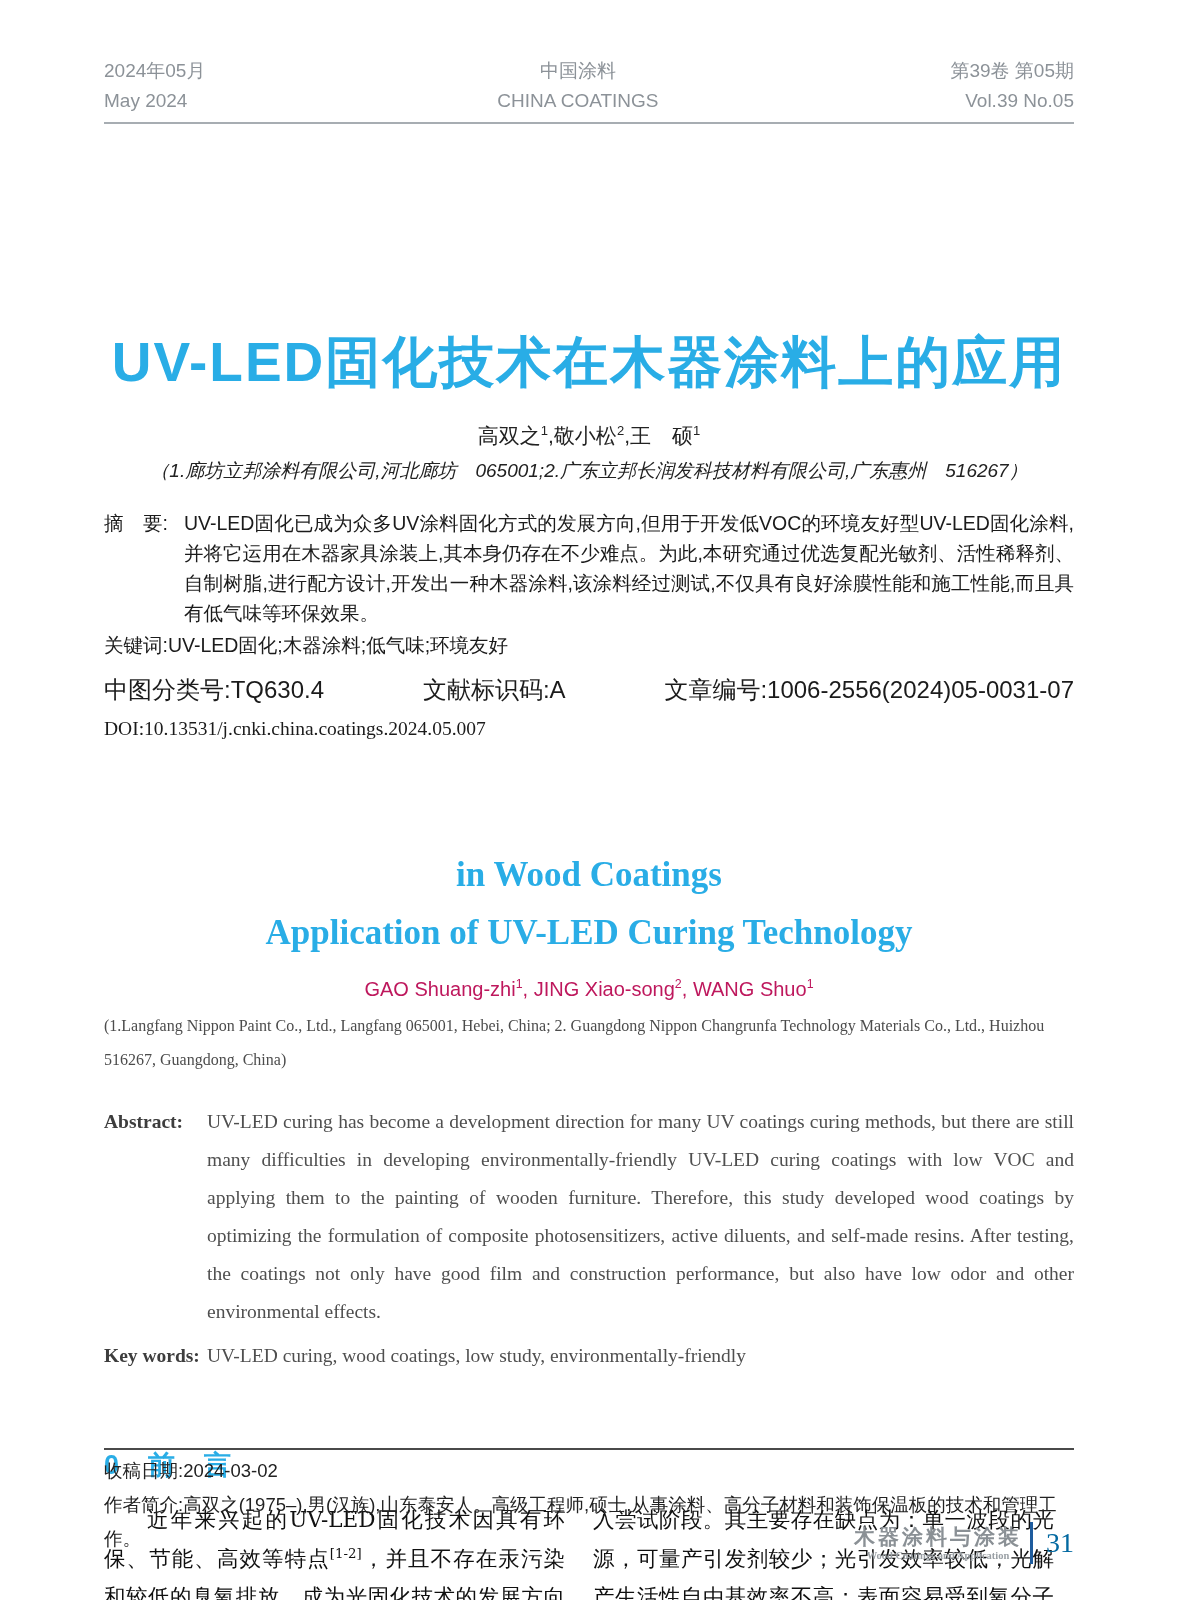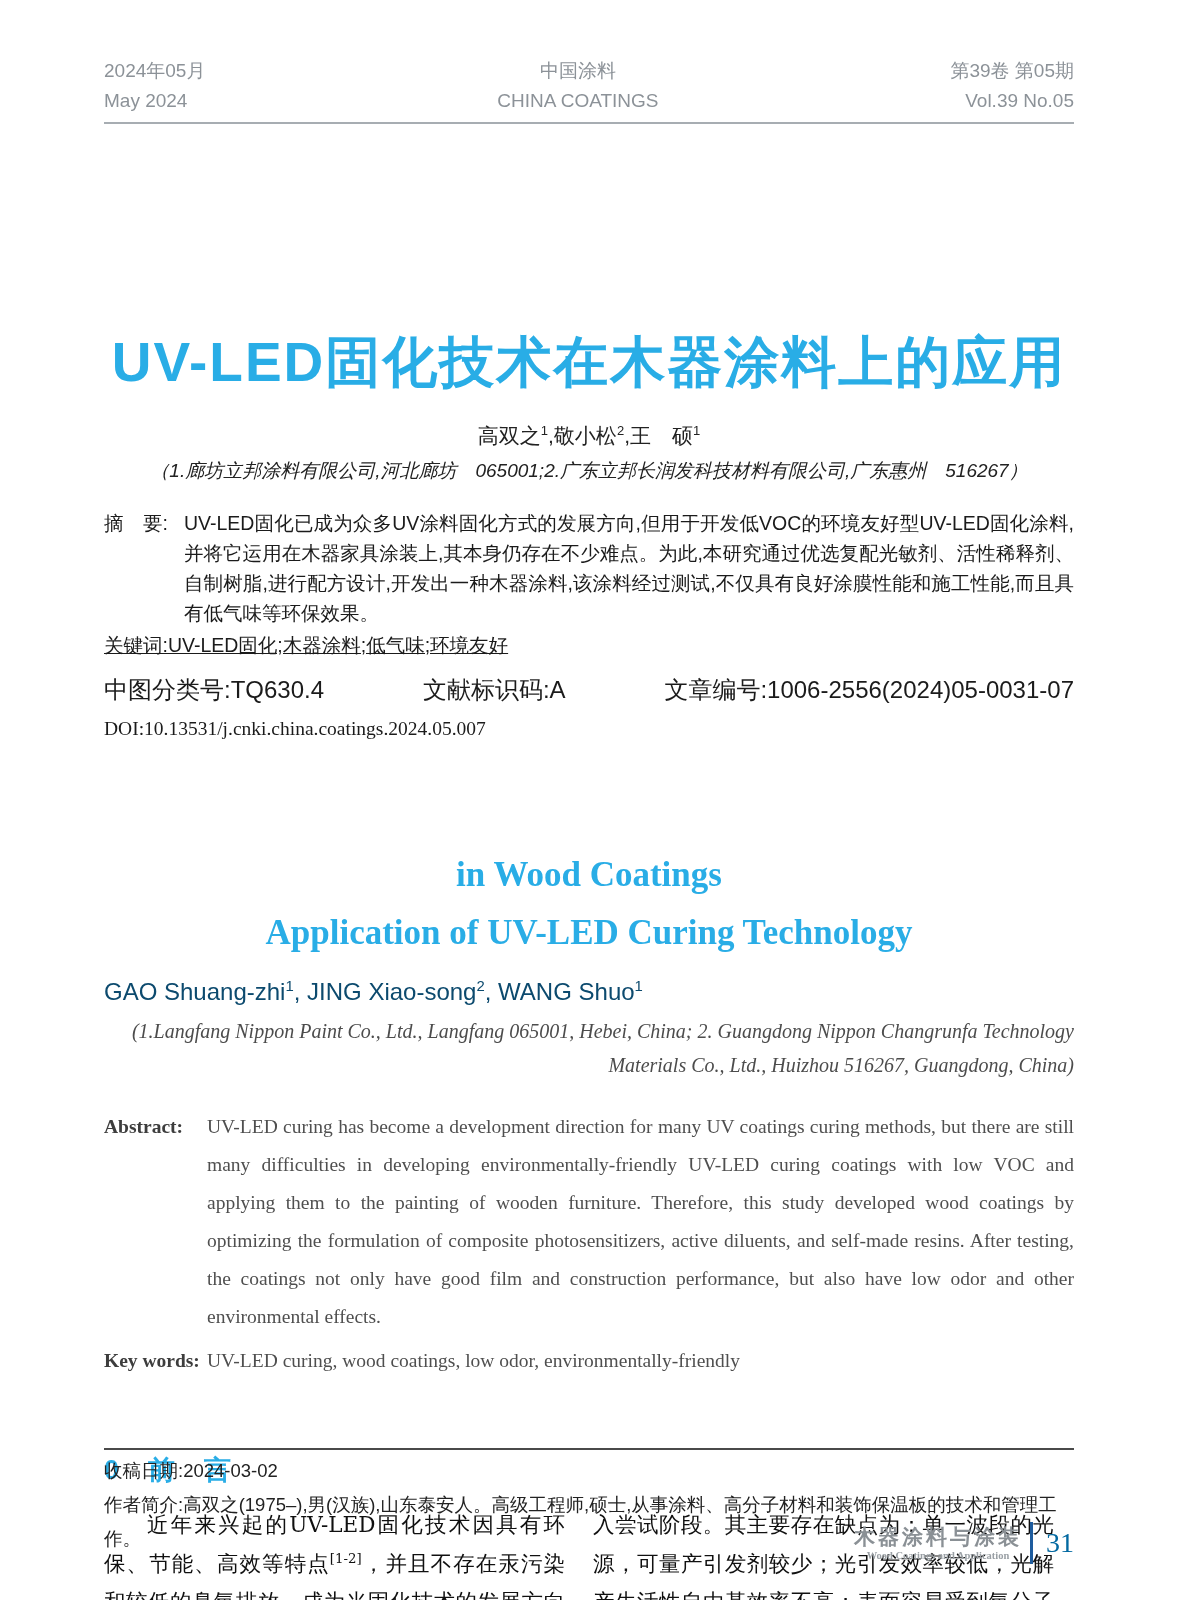--- a/index.html
+++ b/index.html
@@ -28,39 +28,39 @@
   }
   .cn-authors { margin-top:22px; text-align:center; font-size:21px; color:#222; }
   .cn-affil   { margin-top:8px;  text-align:center; font-size:19px; color:#222;font-style:italic; }
 
   
   .cn-abstract {
     position:relative; margin-top:24px; padding-left:80px;
     font-size:19.5px; line-height:30px; text-align:justify; color:#1b1b1b;
   }
   .cn-abstract .abs-label { position:absolute; left:0; top:0; }
-  .cn-keywords { margin-top:2px; font-size:19.5px; line-height:30px; color:#1b1b1b;text-decoration:underline; }
+  .cn-keywords { margin-top:2px; font-size:19.5px; line-height:30px; color:#1b1b1b; }
 
   .meta-row {
     margin-top:14px; display:flex; justify-content:space-between;
     font-size:24px; color:#1b1b1b;
   }
   .doi-line { margin-top:12px; font-family:"Liberation Serif", serif; font-size:19.5px; color:#1b1b1b; }
 
   
   .en-title {
     margin-top:106px; text-align:center;
     font-family:"Liberation Serif", serif; font-weight:bold;
     font-size:35px; line-height:58px; color:#29ade6;
   }
-  .en-authors { margin-top:16px; text-align:left; font-size:24px; color:#0c4a6e; }
+  .en-authors { margin-top:16px; text-align:center; font-size:20px; color:#be185d; }
   .en-affil   {
-    margin-top:8px; text-align:right;
-    font-family:"Liberation Serif", serif; font-style:italic;
-    font-size:20px; line-height:34px; color:#4c4c4c;
+    margin-top:8px; text-align:left;
+    font-family:"Liberation Serif", serif; 
+    font-size:16px; line-height:34px; color:#4c4c4c;
   }
 
   
   .en-abstract {
     position:relative; margin-top:26px; padding-left:103px;
     font-family:"Liberation Serif", serif;
     font-size:19.5px; line-height:38px; text-align:justify; color:#4f4f4f;
   }
   .en-abstract .abs-label {
     position:absolute; left:0; top:0; font-weight:bold; font-style:normal; color:#3d3d3d;
@@ -143,21 +143,21 @@
   </div>
   <div class="en-authors">GAO Shuang-zhi<sup>1</sup>, JING Xiao-song<sup>2</sup>, WANG Shuo<sup>1</sup></div>
   <div class="en-affil">(1.Langfang Nippon Paint Co., Ltd., Langfang 065001, Hebei, China; 2. Guangdong Nippon Changrunfa Technology Materials Co., Ltd., Huizhou 516267, Guangdong, China)</div>
 
   <div class="en-abstract">
     <span class="abs-label">Abstract:</span>
     <span>UV-LED curing has become a development direction for many UV coatings curing methods, but there are still many difficulties in developing environmentally-friendly UV-LED curing coatings with low VOC and applying them to the painting of wooden furniture. Therefore, this study developed wood coatings by optimizing the formulation of composite photosensitizers, active diluents, and self-made resins. After testing, the coatings not only have good film and construction performance, but also have low odor and other environmental effects.</span>
   </div>
   <div class="en-keywords">
     <span class="abs-label">Key words:</span>
-    <span>UV-LED curing, wood coatings, low odor, environmentally-friendly</span>
+    <span>UV-LED curing, wood coatings, low study, environmentally-friendly</span>
   </div>
 
   <div class="section-heading">0　前　言</div>
   <div class="columns">
     <div class="col">
       <div class="indent">近年来兴起的UV-LED固化技术因具有环保、节能、高效等特点<sup>[1-2]</sup>，并且不存在汞污染和较低的臭氧排放，成为光固化技术的发展方向之一。该技术的应用有力地支持了国家执行《关于汞的水俣公约》，已经在喷墨打印、医疗卫生产品、美妆甲油、无影胶水等行业中被成熟运用，但目前在木器涂装行业才刚刚进</div>
     </div>
     <div class="col">
       <div>入尝试阶段。其主要存在缺点为：单一波段的光源，可量产引发剂较少；光引发效率较低，光解产生活性自由基效率不高；表面容易受到氧分子结合而阻聚；原料少；涂膜容易发黄等，这些缺点成为了当前UV-LED光固化应用过程主要制约其发展的障碍。因此，木器涂料用UV-LED固化技术不仅与LED光源的发展紧密相关，还需要配合原材料的开发。本研究通过优化复</div>
     </div>

